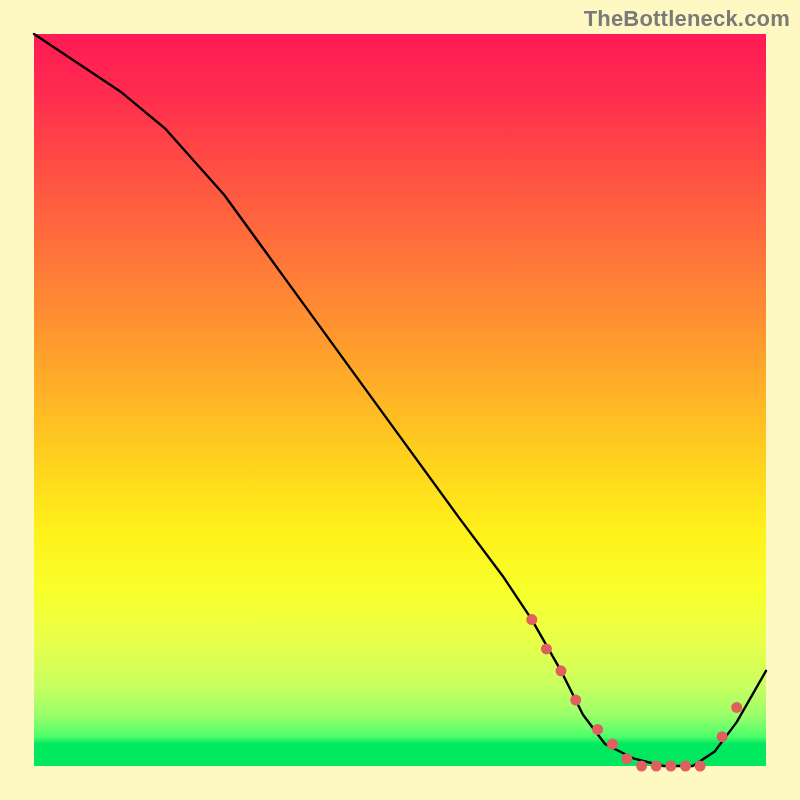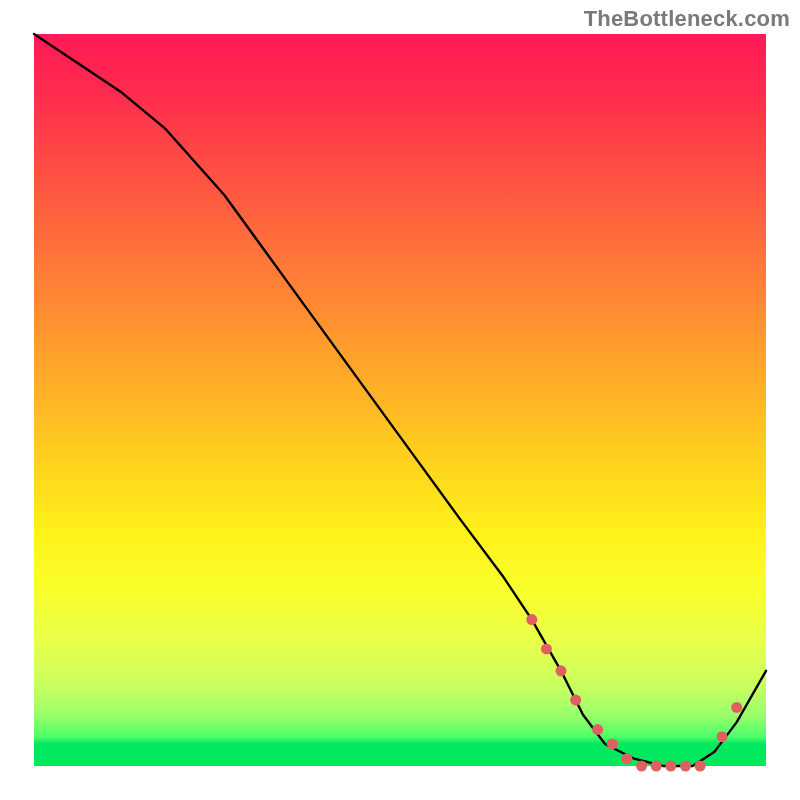--- a/index.html
+++ b/index.html
@@ -8,21 +8,21 @@
     width: 800px;
     height: 800px;
     background: #000;
     overflow: hidden;
     font-family: Arial, Helvetica, sans-serif;
   }
   .frame {
     position: relative;
     width: 800px;
     height: 800px;
-    background: #ffffff;
+    background: #fef9c3;
   }
   .plot-area {
     position: absolute;
     left: 34px;
     top: 34px;
     width: 732px;
     height: 732px;
     
     background: linear-gradient(
       to bottom,

